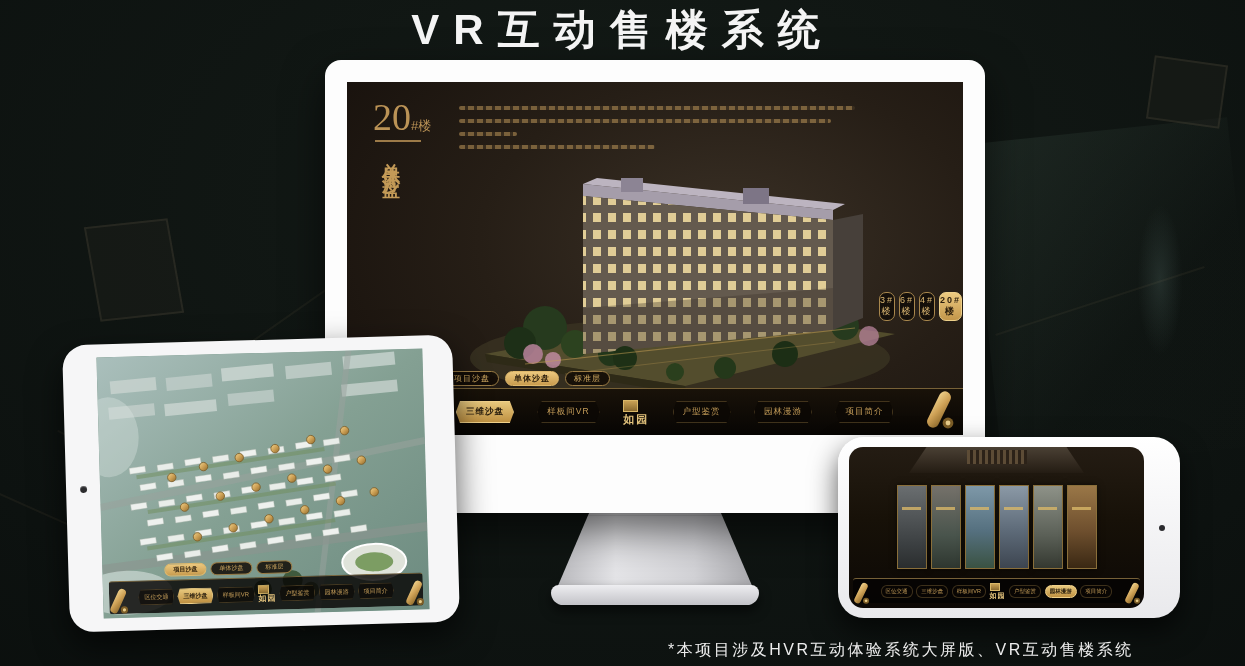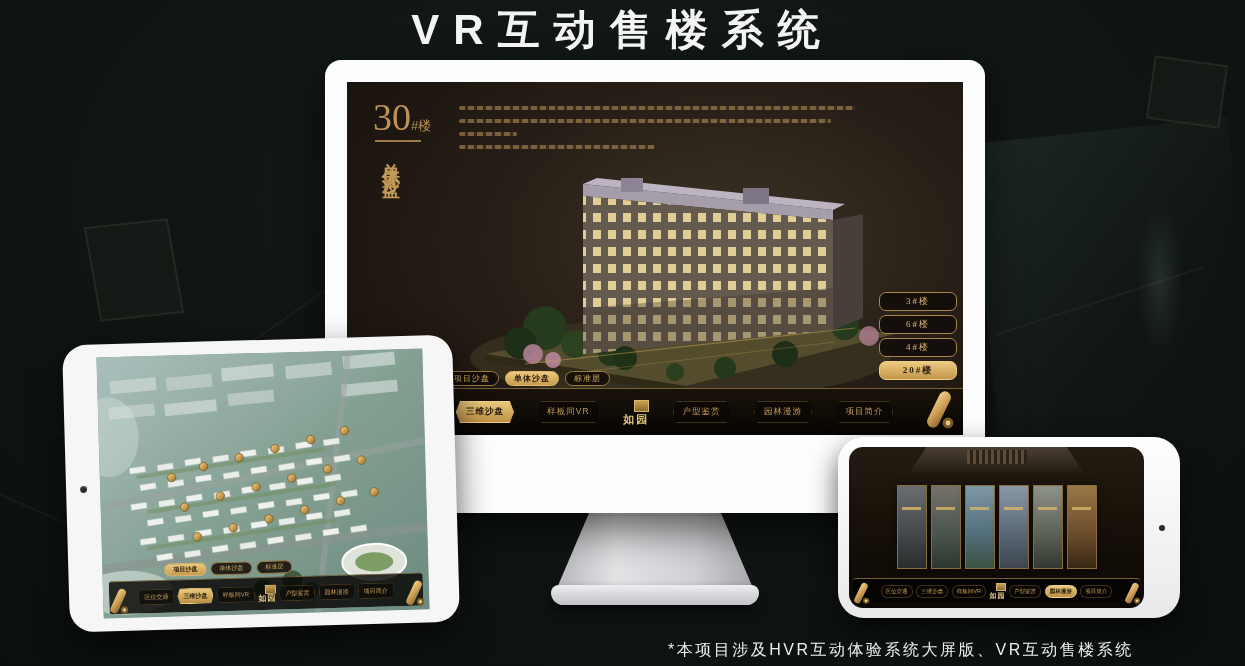--- a/index.html
+++ b/index.html
@@ -19,21 +19,21 @@
   
   .pill{display:inline-block;border:1px solid #9b7c45;border-radius:8px;color:#d3ab62;
         background:rgba(18,12,6,0.85);padding:1px 8px;white-space:nowrap;}
   .pill.active{background:linear-gradient(#ecc87e,#c99c4f);color:#2a1d0c;border-color:#e0b96c;font-weight:bold;}
   .navbar{position:absolute;left:0;right:0;bottom:0;display:flex;align-items:center;
           background:linear-gradient(#191209,#070503);border-top:1px solid rgba(212,173,98,0.55);}
   .nav-item{color:#c79f5a;text-align:center;white-space:nowrap;
             background:rgba(10,7,4,0.6);border:1px solid rgba(200,160,90,0.28);
             clip-path:polygon(7% 0,93% 0,100% 50%,93% 100%,7% 100%,0 50%);}
   .nav-item.active{background:linear-gradient(#e8c87d,#bf9142);color:#241a0c;border-color:#f0d18a;font-weight:bold;}
-  .logo{display:flex;flex-direction:column;align-items:flex-end;line-height:1;}
+  .logo{display:flex;flex-direction:column;align-items:flex-start;line-height:1;}
   .seal{border:1px solid #d9b768;background:linear-gradient(#caa255,#8a6a2f);}
   .logo-text{color:#e2c27c;font-weight:bold;}
   .scroll-icon{display:block;}
   
   .monitor-frame{position:absolute;left:325px;top:60px;width:660px;height:453px;background:#fdfdfd;
                  border-radius:16px;box-shadow:0 16px 40px rgba(0,0,0,0.6);z-index:10;}
   .monitor-frame::after{content:"";position:absolute;left:0;right:0;top:455px;height:1px;background:rgba(0,0,0,0.08);}
   .monitor-screen{position:absolute;left:22px;top:22px;width:616px;height:353px;overflow:hidden;
                   background:radial-gradient(520px 340px at 62% 45%, #3b3126 0%, #261e16 48%, #150f0b 100%);}
   .monitor-stand-neck{position:absolute;left:557px;top:510px;width:196px;height:78px;z-index:9;
@@ -44,21 +44,21 @@
                       background:linear-gradient(#eeeef1,#c2c2c7);box-shadow:0 6px 12px rgba(0,0,0,0.55);}
   
   .hero{position:absolute;left:26px;top:16px;color:#bb9356;}
   .hero-number{font-family:"Liberation Serif","DejaVu Serif",serif;font-size:38px;line-height:1;}
   .hero-suffix{font-size:13px;}
   .hero-rule{width:46px;height:2px;background:rgba(187,147,86,0.8);margin:4px 0 6px 2px;}
   .hero-vert{writing-mode:vertical-rl;font-size:18px;letter-spacing:6px;margin-left:6px;color:#c39a57;font-weight:bold;}
   .desc-lines{position:absolute;left:112px;top:24px;width:398px;}
   .desc-line{height:4px;margin-bottom:9px;border-radius:2px;
              background:repeating-linear-gradient(90deg,rgba(191,152,90,0.55) 0 6px,rgba(191,152,90,0.12) 6px 9px);}
-  .floor-buttons{position:absolute;right:6px;top:210px;display:flex;flex-direction:column;gap:4px;width:78px;font-family:Liberation Serif, serif;}
+  .floor-buttons{position:absolute;right:6px;top:210px;display:flex;flex-direction:row;gap:4px;width:78px;}
   .floor-btn{font-size:9px;text-align:center;border:1px solid #a8874d;border-radius:7px;color:#dcb873;
              background:rgba(14,9,5,0.75);padding:2px 0;letter-spacing:2px;}
   .floor-btn.active{background:linear-gradient(#ecca80,#c3964a);color:#2a1d0c;font-weight:bold;border-color:#edd08a;}
   .subtabs{position:absolute;display:flex;gap:6px;font-size:8px;letter-spacing:1px;}
   .monitor-subtabs{left:98px;top:289px;}
   .m-navbar{height:46px;font-size:8.5px;justify-content:space-evenly;padding:0 46px 0 4px;}
   .m-navbar .nav-item{padding:4px 9px;letter-spacing:1px;}
   .m-navbar .seal{width:13px;height:10px;margin-bottom:2px;}
   .m-navbar .logo-text{font-size:11px;letter-spacing:2px;}
   .m-scroll{position:absolute;right:4px;bottom:3px;}
@@ -149,21 +149,21 @@
 
   <div class="page-title">VR互动售楼系统</div>
   <div class="footnote">*本项目涉及HVR互动体验系统大屏版、VR互动售楼系统</div>
 
   <div class="monitor-stand-neck"></div>
   <div class="monitor-stand-base"></div>
   <div class="monitor-frame">
     <div class="monitor-screen">
 
       <div class="hero">
-        <span class="hero-number">30</span><span class="hero-suffix">#楼</span>
+        <span class="hero-number">20</span><span class="hero-suffix">#楼</span>
         <div class="hero-rule"></div>
         <div class="hero-vert">单体沙盘</div>
       </div>
 
       <div class="desc-lines">
         <div class="desc-line" style="width:396px"></div>
         <div class="desc-line" style="width:372px"></div>
         <div class="desc-line" style="width:58px"></div>
         <div class="desc-line" style="width:196px"></div>
       </div>

